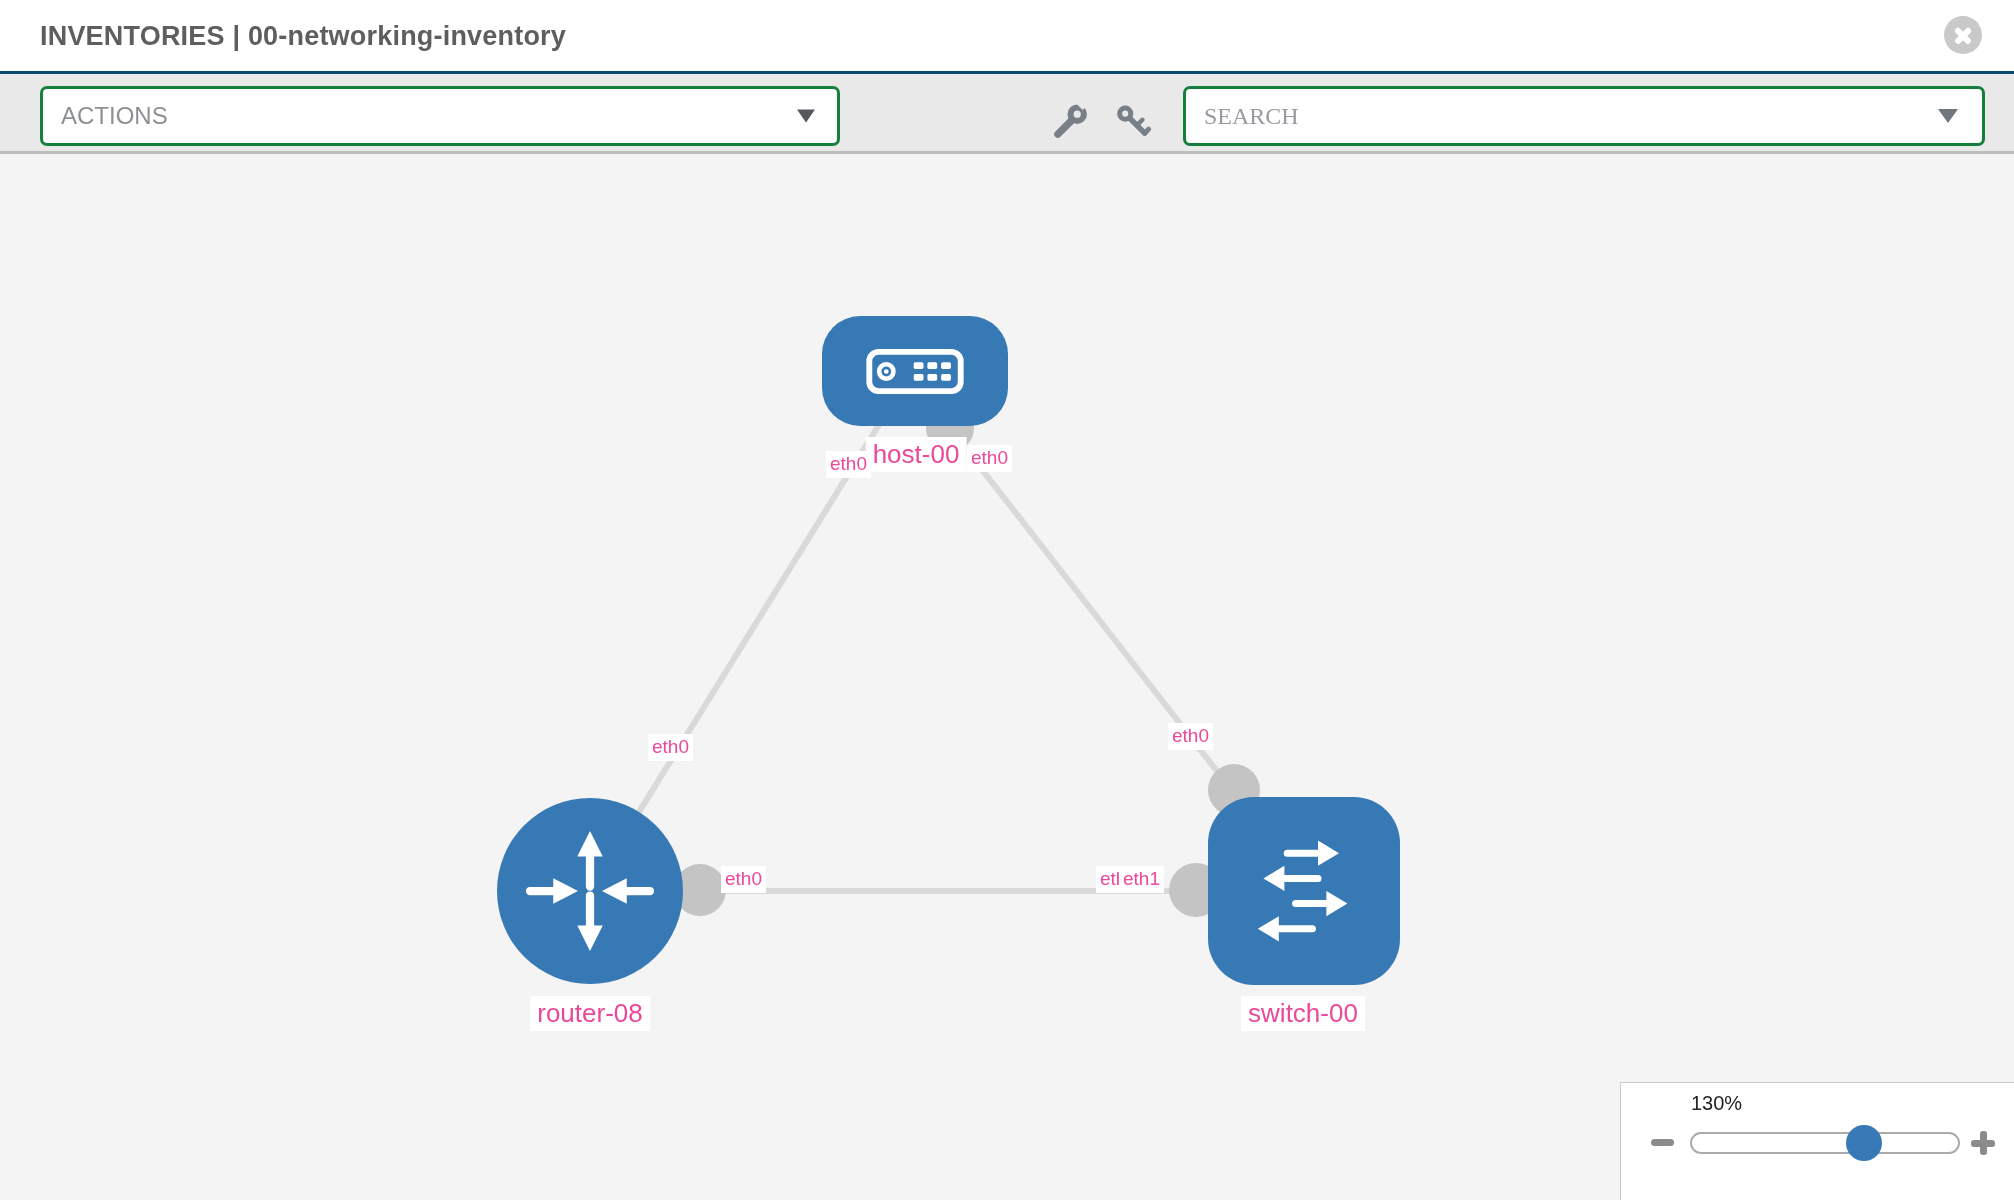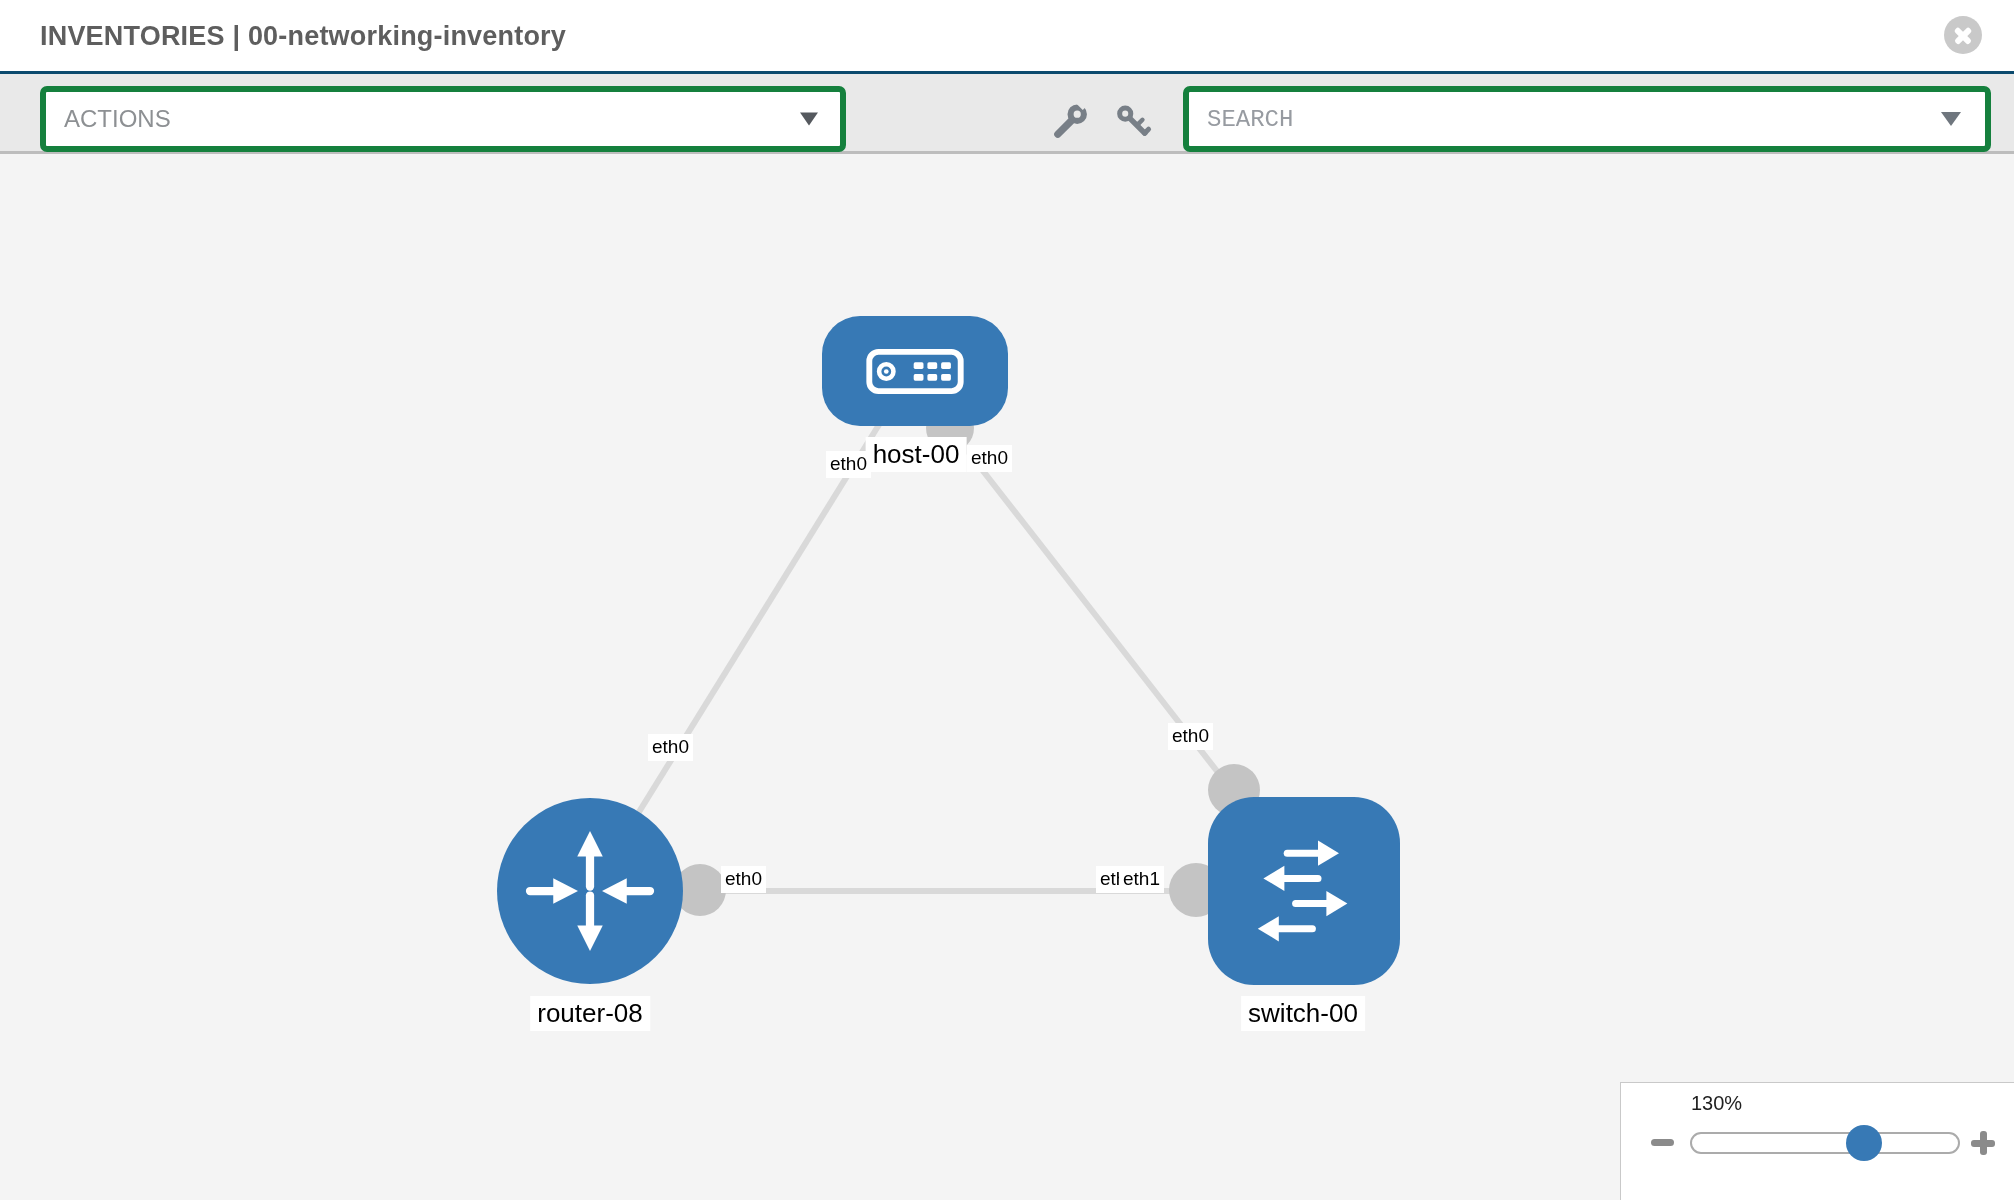--- a/index.html
+++ b/index.html
@@ -23,53 +23,53 @@
   .close-btn{position:absolute;left:1944px;top:16px;width:38px;height:38px;border-radius:50%;
           background:#c9c9c9;cursor:pointer;}
   .close-btn .x-bar{position:absolute;left:9px;top:16.5px;width:20px;height:5.5px;
           background:#fff;border-radius:2.5px;}
   .close-btn .xa{transform:rotate(45deg);}
   .close-btn .xb{transform:rotate(-45deg);}
 
   
   .toolbar{position:absolute;left:0;top:74px;width:2014px;height:77px;
           background:var(--toolbar-bg);border-bottom:3px solid #bdbdbd;}
-  .combo{position:absolute;top:12px;height:54px;background:#fff;border:6px solid #15803d;
+  .combo{position:absolute;top:12px;height:54px;background:#fff;border:3px solid #15803d;
           border-radius:7px;cursor:pointer;}
   .combo-actions{left:40px;width:794px;}
   .combo-search{left:1183px;width:796px;}
   .combo-label{position:absolute;left:18px;top:50%;transform:translateY(-50%);
           font-size:24px;color:#8d9093;}
   .caret{position:absolute;top:50%;width:0;height:0;
           border-left:9px solid transparent;border-right:9px solid transparent;
           border-top:13px solid #55595e;transform:translateY(-50%);}
   .caret-actions{right:22px;}
   .caret-search{right:24px;border-left-width:10px;border-right-width:10px;
           border-top:14px solid #6f767e;}
   .search-input{position:absolute;left:0;top:0;width:calc(100% - 70px);height:100%;
           border:none;outline:none;background:transparent;padding-left:18px;
-          font-size:24px;color:#333;font-family:Liberation Mono, monospace;}
+          font-size:24px;color:#333;font-family:Liberation Serif, serif;}
   .search-input::placeholder{color:#979ba1;opacity:1;}
   .tool-btn{position:absolute;top:28px;width:40px;height:40px;color:var(--icon-gray);cursor:pointer;}
   .tool-wrench{left:1050px;}
   .tool-key{left:1113px;}
 
   
   .canvas{position:absolute;left:0;top:154px;width:2014px;height:1046px;background:var(--canvas-bg);}
   .edges{position:absolute;left:0;top:0;}
   .edge{stroke:var(--link-gray,#d9d9d9);stroke-width:6;}
   .port{fill:var(--port-gray,#c4c4c4);}
 
   .node{position:absolute;background:var(--node-blue);display:flex;align-items:center;
         justify-content:center;z-index:5;cursor:pointer;}
   .node-host{left:822px;top:162px;width:186px;height:110px;border-radius:38px;}
   .node-router{left:497px;top:644px;width:186px;height:186px;border-radius:50%;}
   .node-switch{left:1208px;top:643px;width:192px;height:188px;border-radius:46px;}
 
-  .lbl{position:absolute;background:#fff;color:#000000;font-size:19px;line-height:1.2;
+  .lbl{position:absolute;background:#fff;color:#ec4899;font-size:19px;line-height:1.2;
        padding:2px 4px;white-space:nowrap;z-index:6;}
   .lbl-node{font-size:26px;padding:2px 7px;}
   .centerx{transform:translateX(-50%);text-align:right;}
   .lbl-host{left:916px;top:283px;}
   .lbl-router{left:590px;top:842px;}
   .lbl-switch{left:1303px;top:842px;}
   .if-host-l{left:826px;top:297px;}
   .if-host-r{left:967px;top:291px;}
   .if-hr-mid{left:648px;top:580px;}
   .if-hs-mid{left:1168px;top:569px;}

